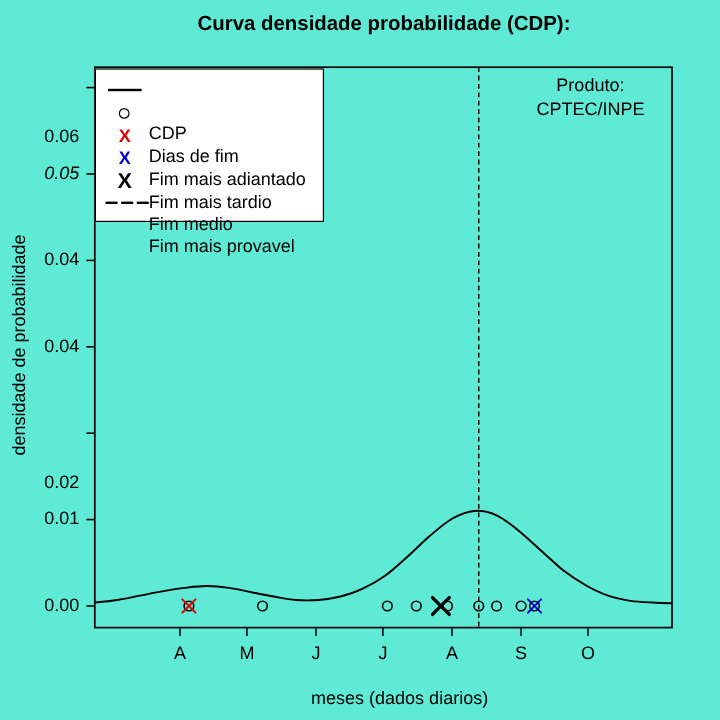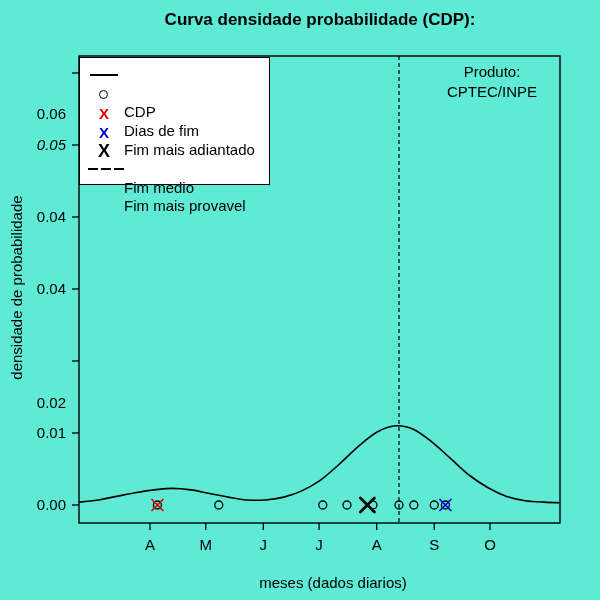--- a/index.html
+++ b/index.html
@@ -112,20 +112,21 @@
           <span class="sym-circ"></span>
         </span>
       <span class="llbl">Dias de fim</span>
     </div>
     <div class="lrow" style="top:46px">
       <span class="lsym sym-x" style="color:#e00000">X</span>
       <span class="llbl">Fim mais adiantado</span>
     </div>
     <div class="lrow" style="top:65px">
       <span class="lsym sym-x" style="color:#0000d0">X</span>
+      <span class="llbl">Fim mais tardio</span>
     </div>
     <div class="lrow" style="top:84px">
       <span class="lsym sym-xbold">X</span>
       <span class="llbl">Fim medio</span>
     </div>
     <div class="lrow" style="top:102px">
       <span class="lsym">
         <span class="sym-dash" style="left:2px"></span>
           <span class="sym-dash" style="left:15px"></span>
           <span class="sym-dash" style="left:28px"></span>

